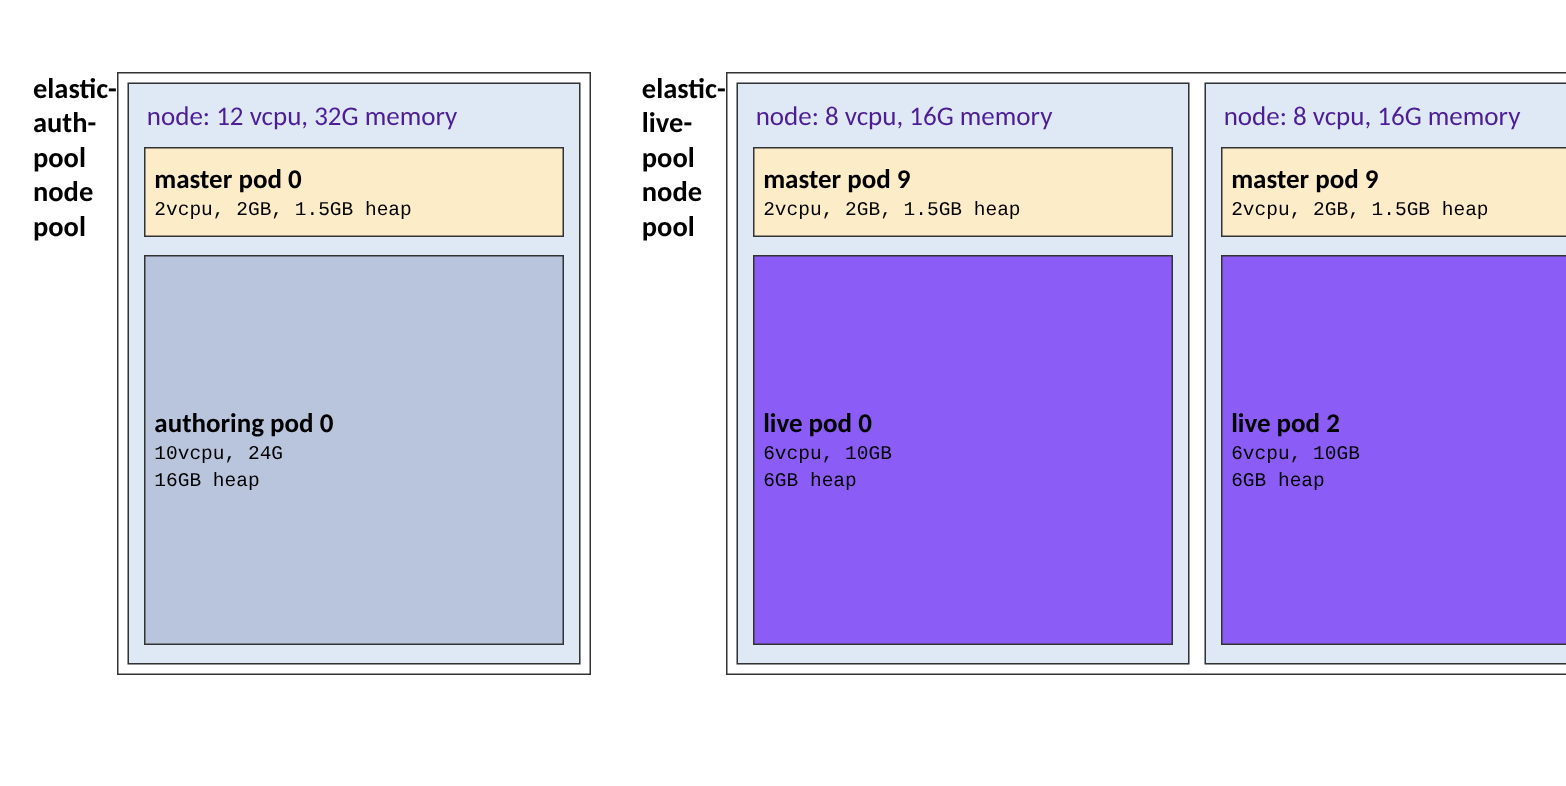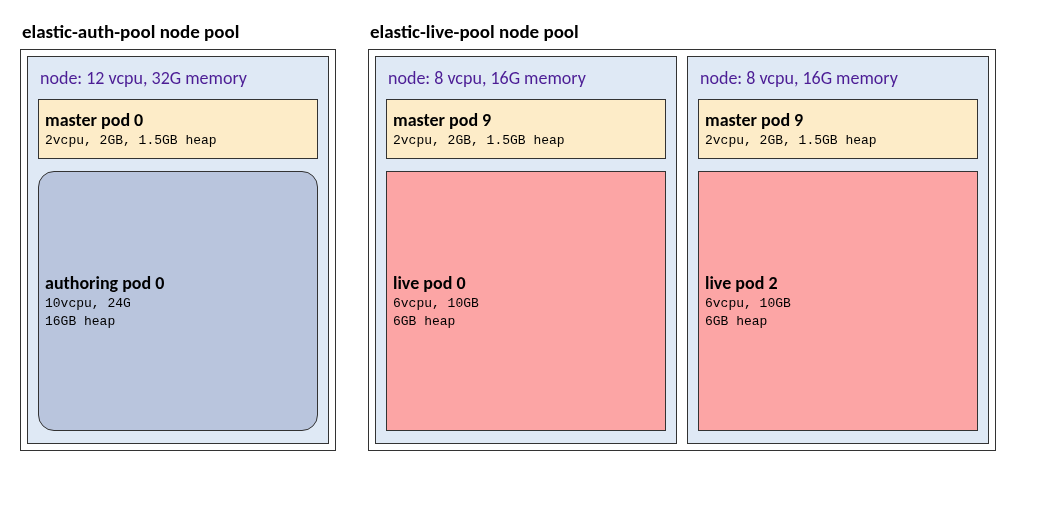--- a/index.html
+++ b/index.html
@@ -9,21 +9,22 @@
     font-family: Calibri, "Segoe UI", Arial, sans-serif;
     background: #fff;
     width: 1044px;
   }
   .pools {
     display: flex;
     gap: 32px;
   }
   .pool {
     display: flex;
-    flex-direction: column;
+    flex-direction: row;
+    margin-top: 28px;
   }
   .pool-title {
     font-weight: 700;
     font-size: 19px;
     color: #000;
     margin-bottom: 6px;
     padding-left: 2px;
   }
   .pool-box {
     border: 1.5px solid #333;
@@ -60,24 +61,23 @@
   }
   .big-pod {
     flex: 1;
     display: flex;
     flex-direction: column;
     justify-content: center;
     min-height: 260px;
   }
   .authoring-pod {
     background: #b9c5dd;
-    border-radius: 16px;
   }
   .live-pod {
-    background: #fca5a5;
+    background: #8b5cf6;
   }
 </style>
 </head>
 <body>
 
 <div class="pools">
 
   <div class="pool">
     <div class="pool-title">elastic-auth-pool node pool</div>
     <div class="pool-box">

